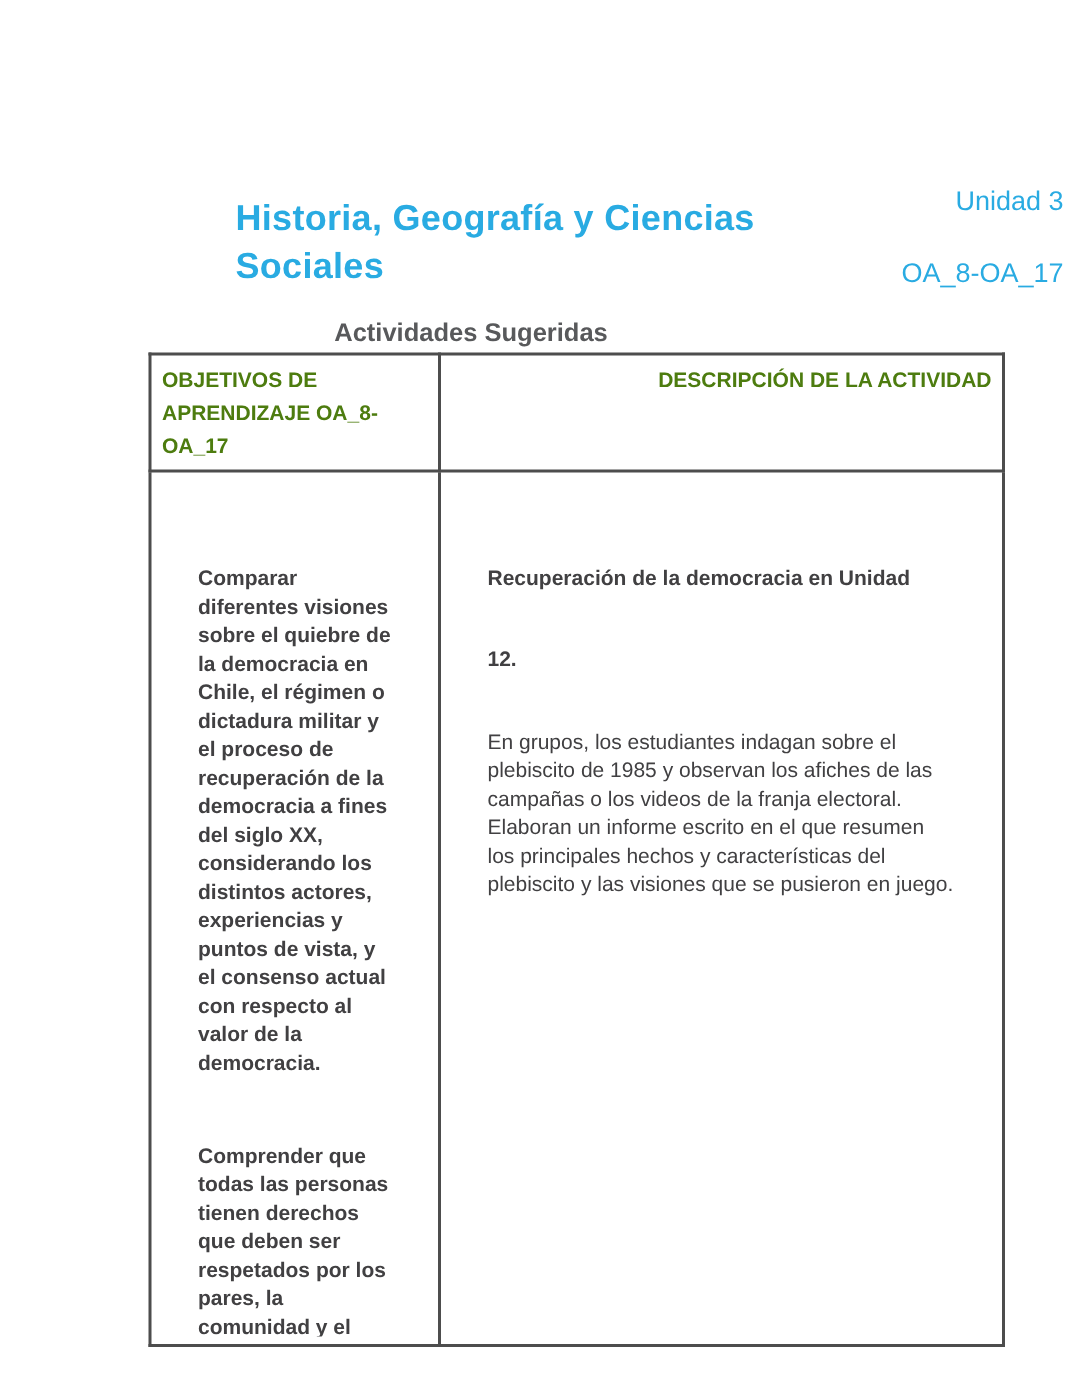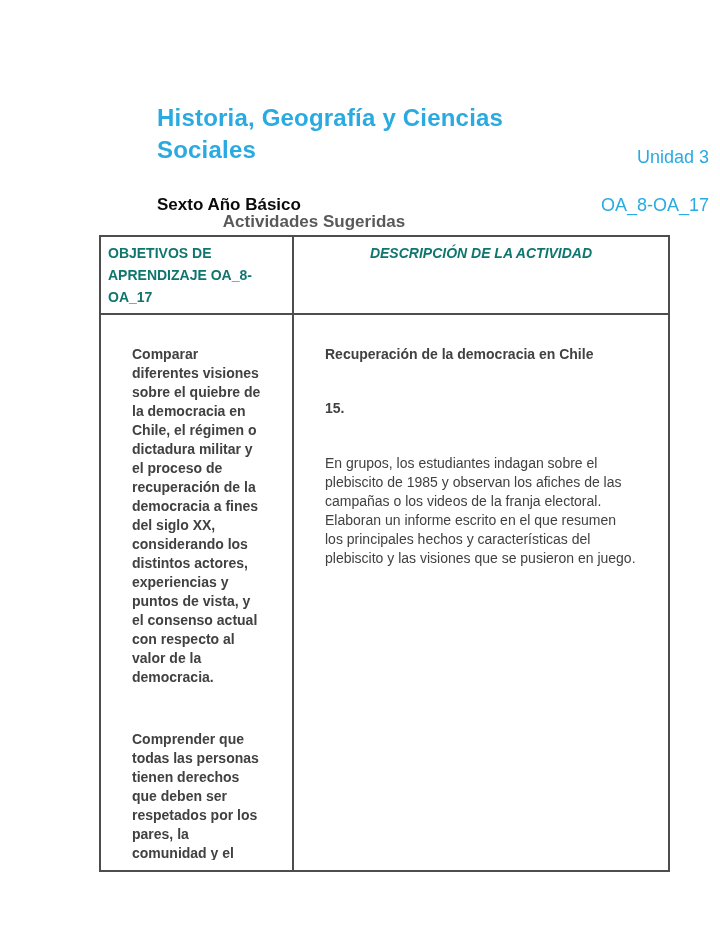--- a/index.html
+++ b/index.html
@@ -77,48 +77,47 @@
   .activities-table td {
     border: 2px solid #4d4d4d;
     vertical-align: top;
     padding: 5px 7px;
   }
   .activities-table th {
     height: 70px;
     font-size: 14px;
     line-height: 22px;
     font-weight: bold;
-    color: #0f766e;
+    color: #4d7c0f;
   }
   .th-obj  { text-align: left; }
-  .th-desc { text-align: center; font-style: italic; }
+  .th-desc { text-align: right; }
   .activities-table td { height: 557px; }
 
-  .clip { height: 540px; overflow: hidden; }
+  .clip { height: 540px; overflow: hidden; margin-top: 31px; }
 
   
   .td-obj { font-weight: bold; line-height: 19px; }
   .obj-para   { margin: 1px 0 19px 0; }
   .obj-para-2 { margin-bottom: 29px; }
   .sources-heading { font-weight: bold; line-height: 19px; }
 
   
   .activity-title  { font-weight: bold; line-height: 18px; margin: 1px 0 12px 0; }
   .activity-number { font-weight: bold; line-height: 18px; margin-bottom: 13px; }
   .activity-desc   { font-weight: normal; line-height: 19px; }
 </style>
 </head>
 <body>
 
 <div class="page">
 
   <header class="doc-header">
     <div class="header-left">
       <h1 class="course-title">Historia, Geografía y Ciencias Sociales</h1>
-      <div class="grade-level">Sexto Año Básico</div>
     </div>
     <div class="header-right">
       <div class="unit-label">Unidad 3</div>
       <div class="oa-range">OA_8-OA_17</div>
     </div>
   </header>
 
   <div class="section-title">Actividades Sugeridas</div>
 
   <table class="activities-table">
@@ -137,22 +136,22 @@
         <td class="td-obj">
           <div class="clip">
             <p class="obj-para">Comparar diferentes visiones sobre el quiebre de la democracia en Chile, el régimen o dictadura militar y el proceso de recuperación de la democracia a fines del siglo XX, considerando los distintos actores, experiencias y puntos de vista, y el consenso actual con respecto al valor de la democracia.</p>
             <p class="obj-para obj-para-2">Comprender que todas las personas tienen derechos que deben ser respetados por los pares, la comunidad y el Estado, lo que constituye la base para vivir en una sociedad justa, y dar como ejemplo algunos artículos de la Constitución y de la Declaración Universal de los Derechos Humanos.</p>
             <p class="sources-heading">TRABAJO CON TRABAJO</p>
 
           </div>
         </td>
         <td class="td-desc">
           <div class="clip">
-            <p class="activity-title">Recuperación de la democracia en Chile</p>
-            <p class="activity-number">15.</p>
+            <p class="activity-title">Recuperación de la democracia en Unidad</p>
+            <p class="activity-number">12.</p>
             <p class="activity-desc">En grupos, los estudiantes indagan sobre el plebiscito de 1985 y observan los afiches de las campañas o los videos de la franja electoral. Elaboran un informe escrito en el que resumen los principales hechos y características del plebiscito y las visiones que se pusieron en juego.</p>
           </div>
         </td>
       </tr>
     </tbody>
   </table>
 
 </div>
 
 </body></html>

